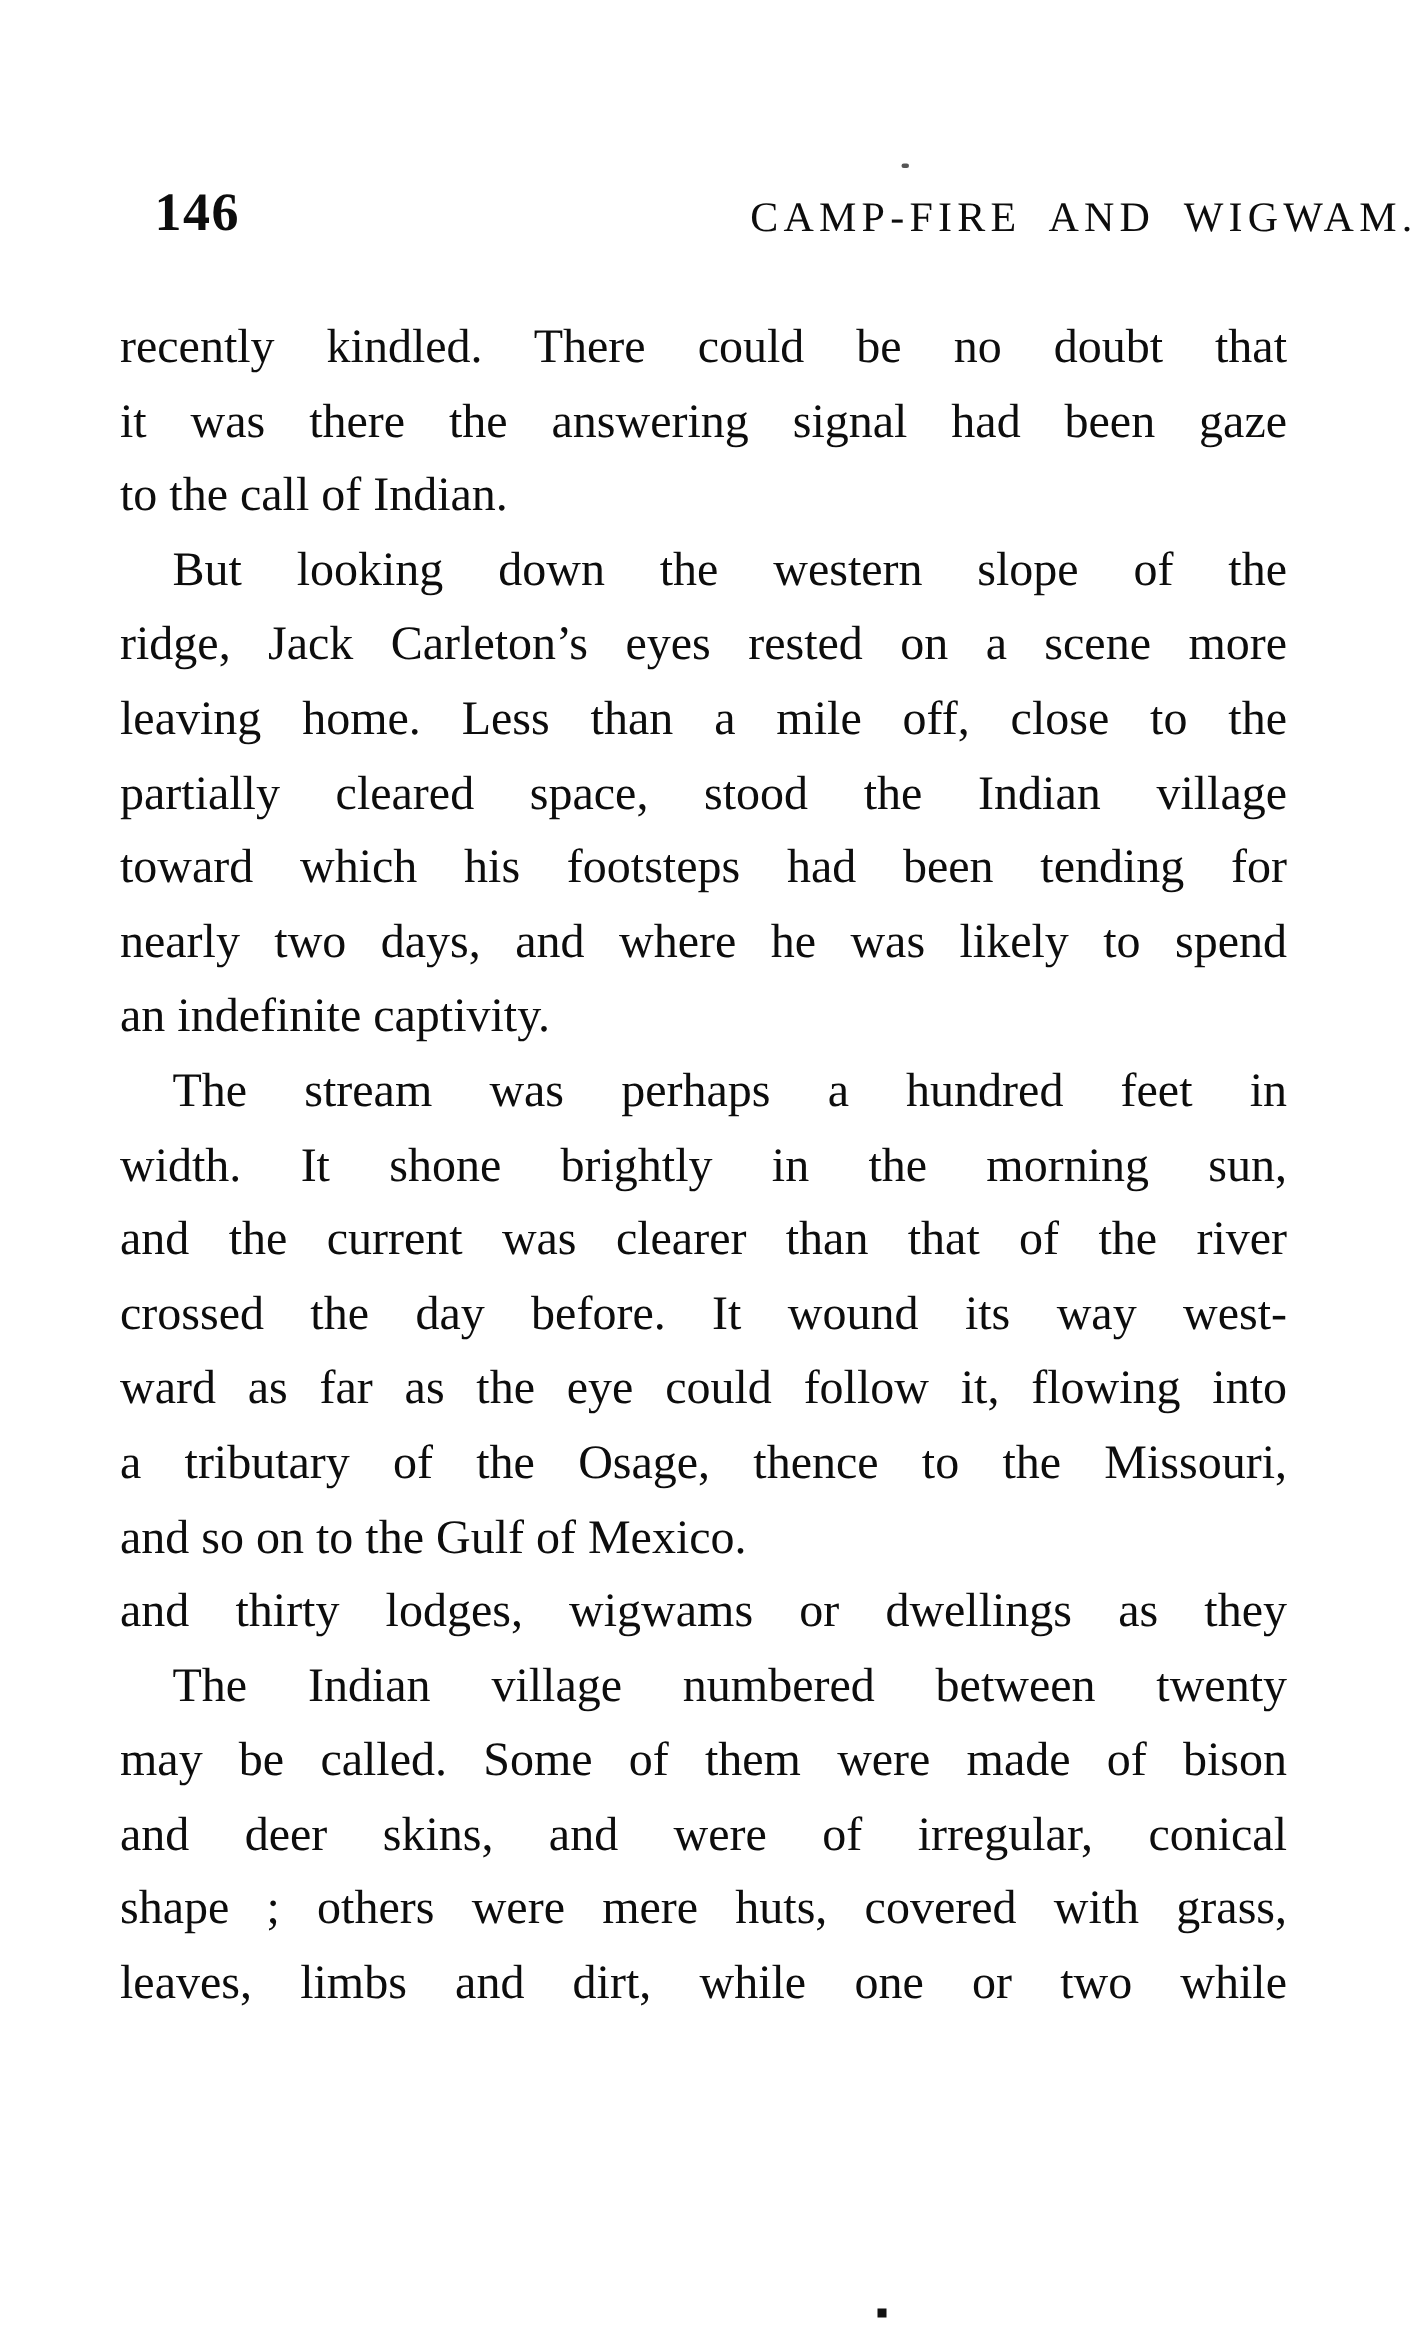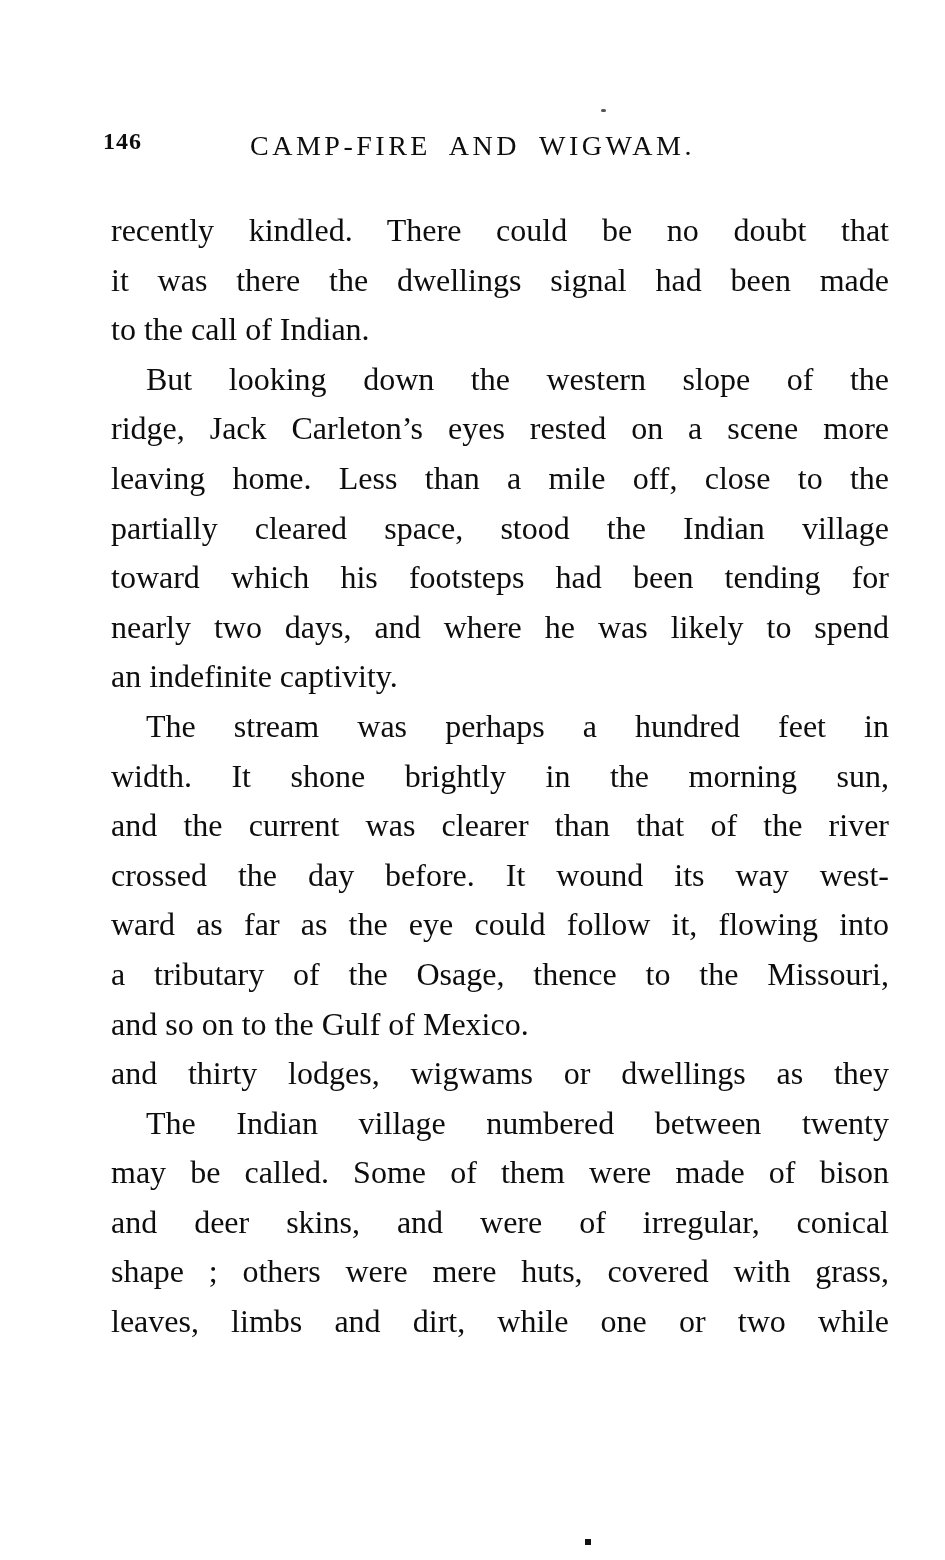--- a/index.html
+++ b/index.html
@@ -14,40 +14,40 @@
   }
   .header {
     position: absolute;
     top: 0; left: 0;
     width: 100%;
   }
   .page-number {
     position: absolute;
     left: 103px;
     top: 124px;
-    font-size: 24px;
+    font-size: 36px;
     line-height: 35px;
     font-weight: 600;
     letter-spacing: 1px;
   }
   .header-title {
     position: absolute;
     top: 128px;
     left: 0;
     width: 100%;
-    text-align: center;
+    text-align: right;
     font-size: 28px;
     line-height: 35px;
     letter-spacing: 3.5px;
     word-spacing: 9px;
     font-weight: 500;
   }
   .body-text {
     position: absolute;
-    left: 111px;
+    left: 80px;
     top: 206px;
     width: 778px;
     font-size: 32px;
     line-height: 49.6px;
   }
   .paragraph { margin: 0; }
   .line {
     text-align: justify;
     text-align-last: justify;
   }
@@ -78,21 +78,21 @@
 
 <div class="page" style="--paper: #ffffff; --ink: #0d0d0d;">
   <div class="header">
     <span class="page-number">146</span>
     <div class="header-title">CAMP-FIRE AND WIGWAM.</div>
   </div>
 
   <div class="body-text">
       <div class="paragraph">
         <div class="line">recently kindled.  There could be no doubt that</div>
-        <div class="line">it was there the dwellings signal had been made</div>
+        <div class="line">it was there the answering signal had been gaze</div>
         <div class="line para-end">to the call of Indian.</div>
       </div>
       <div class="paragraph">
         <div class="line indent">But looking down the western slope of the</div>
         <div class="line">ridge, Jack Carleton’s eyes rested on a scene more</div>
         <div class="line">leaving home.  Less than a mile off, close to the</div>
         <div class="line">partially cleared space, stood the Indian village</div>
         <div class="line">toward which his footsteps had been tending for</div>
         <div class="line">nearly two days, and where he was likely to spend</div>
         <div class="line para-end">an indefinite captivity.</div>

